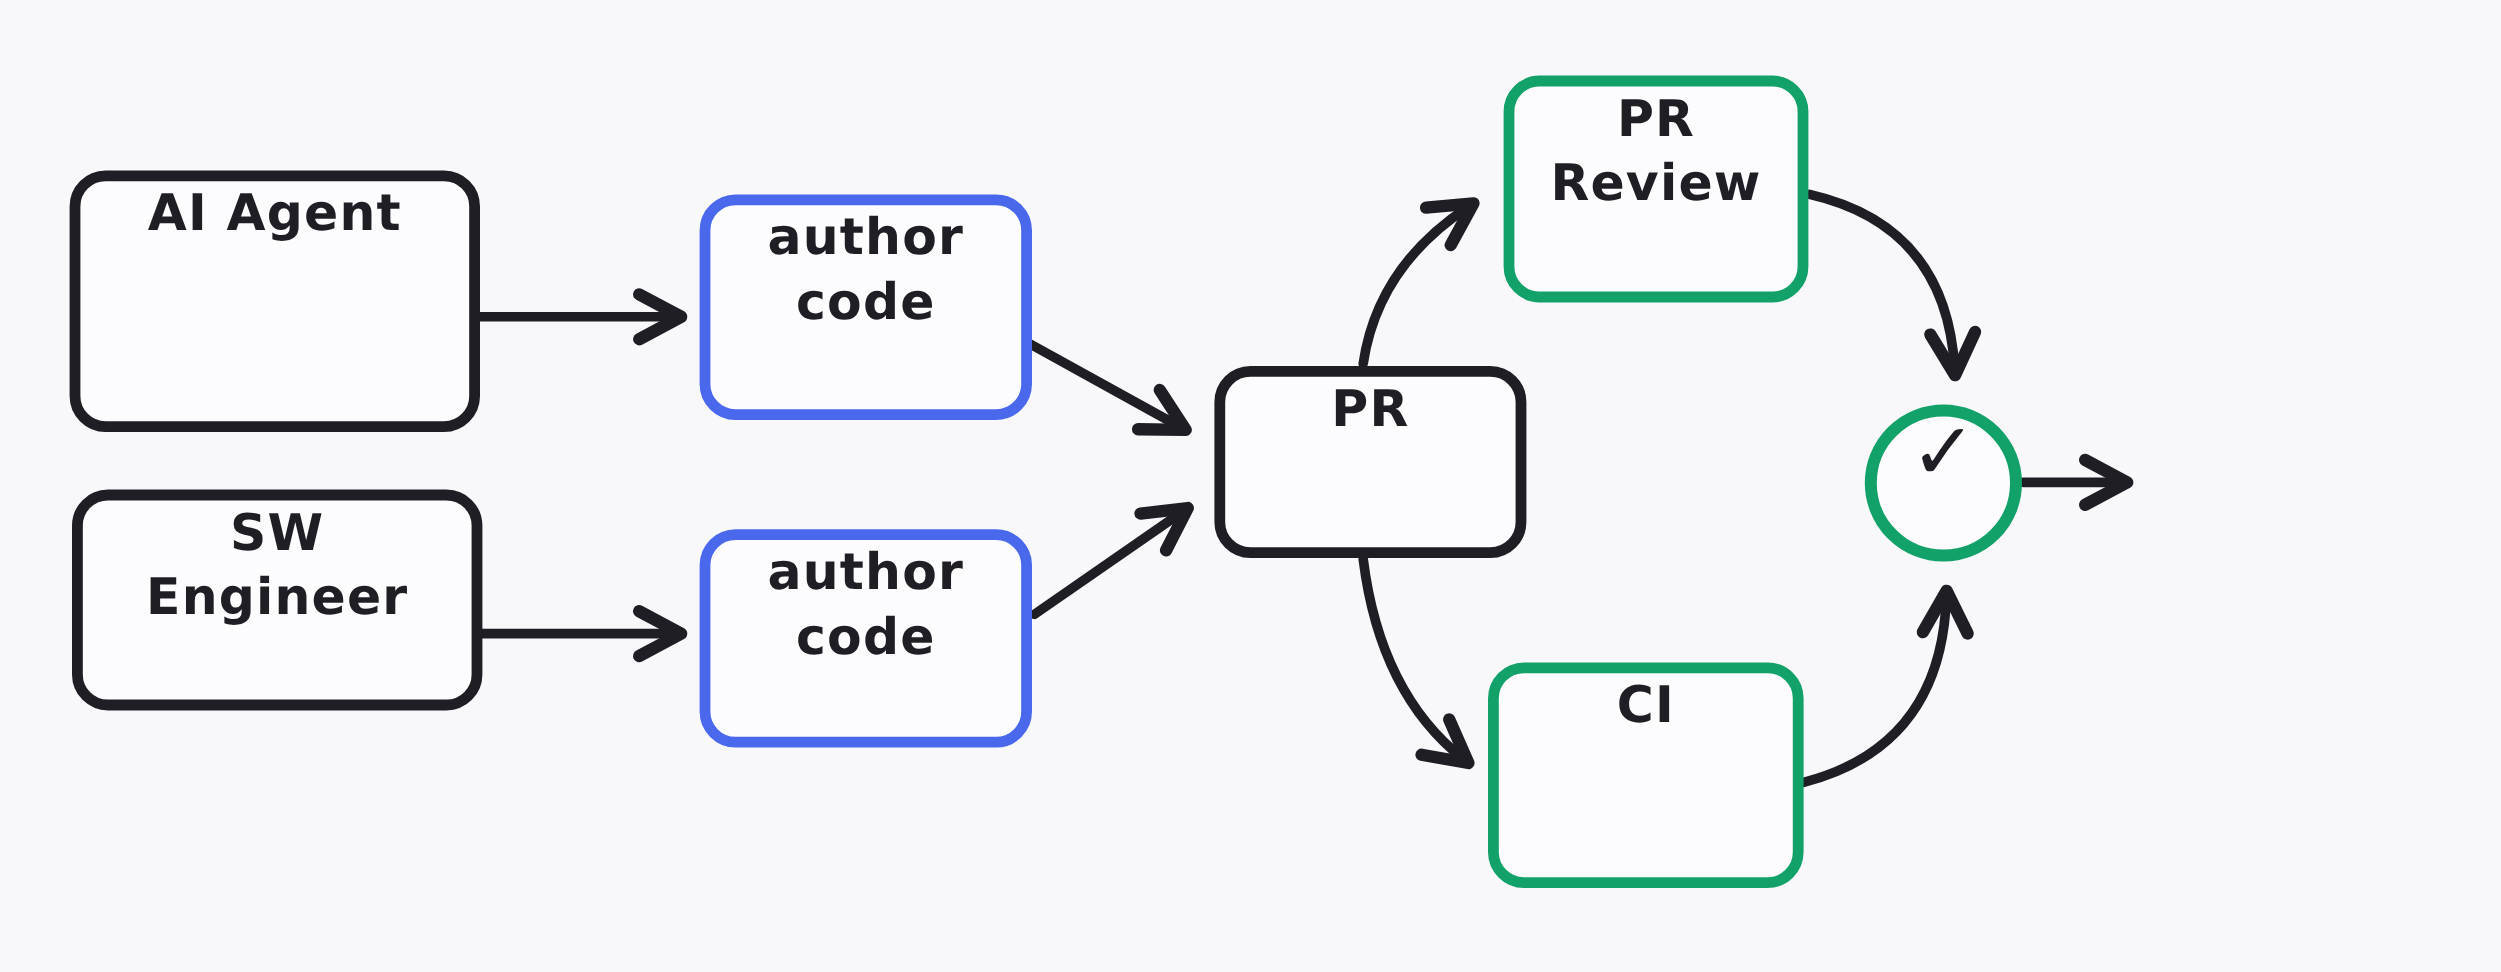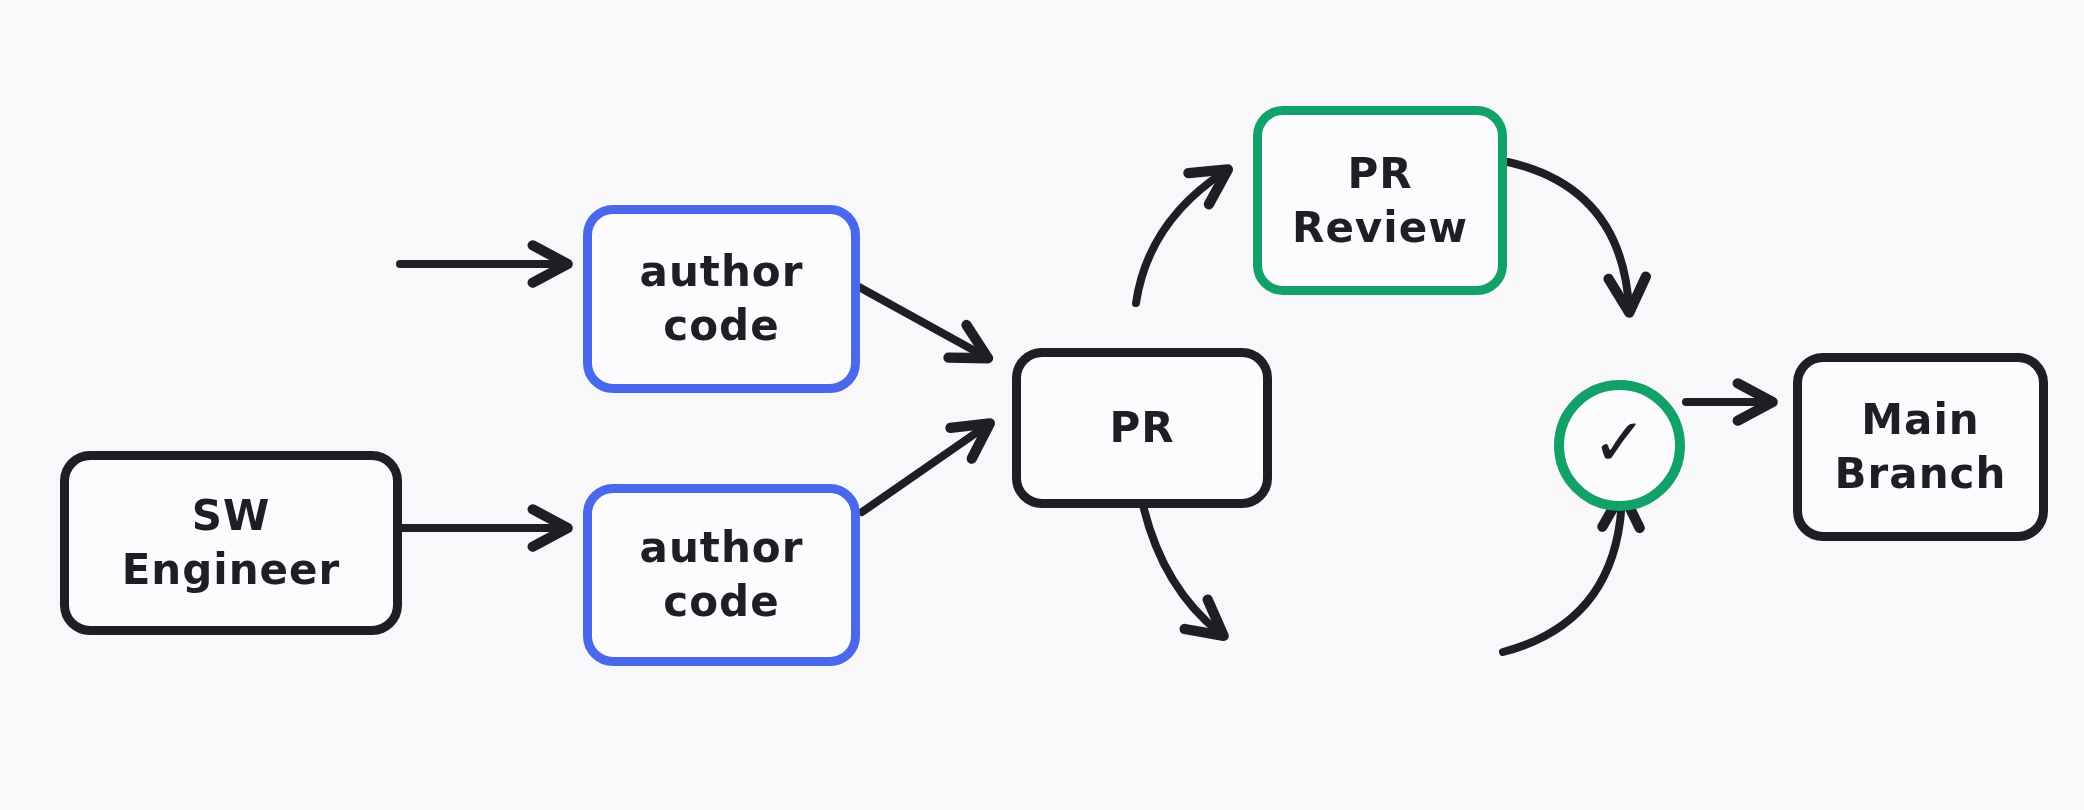--- a/index.html
+++ b/index.html
@@ -19,21 +19,21 @@
     font-family:"DejaVu Sans", sans-serif;
   }
   .edges{position:absolute;inset:0;width:2084px;height:810px;pointer-events:none}
   .edge{fill:none;stroke:var(--stroke-dark);stroke-width:8;stroke-linecap:round;marker-end:url(#ah)}
   .ah{fill:none;stroke:var(--stroke-dark);stroke-width:2.2;stroke-linecap:round;stroke-linejoin:round}
   .node{
     position:absolute;
     border:9px solid var(--stroke-dark);
     border-radius:30px;
     background:var(--box-fill);
-    display:flex;align-items:center;justify-content:center;margin-top:43px;
+    display:flex;align-items:flex-start;justify-content:center;
   }
   .node.blue{border-color:var(--accent-blue)}
   .node.green{border-color:var(--accent-green)}
   .node .label{
     font-size:42px;
     font-weight:700;
     color:var(--stroke-dark);
     text-align:center;
     white-space:pre-line;
     line-height:1.28;
@@ -76,20 +76,23 @@
     <path class="edge" d="M 402 528 L 563 528"></path>
     <path class="edge" d="M 859 287 L 984 356"></path>
     <path class="edge" d="M 862 512 L 986 426"></path>
     <path class="edge" d="M 1136 303 Q 1148 222 1224 172"></path>
     <path class="edge" d="M 1136 466 Q 1150 578 1220 633"></path>
     <path class="edge" d="M 1508 162 Q 1622 188 1629 308"></path>
     <path class="edge" d="M 1503 652 Q 1618 622 1622 497"></path>
     <path class="edge" d="M 1686 402 L 1768 402"></path>
   </svg>
 
+  <div class="node n-ai">
+    <span class="label">AI Agent</span>
+  </div>
 
   <div class="node n-sw">
     <span class="label">SW
 Engineer</span>
   </div>
 
   <div class="node blue n-ac1">
     <span class="label">author
 code</span>
   </div>
@@ -101,23 +104,22 @@
 
   <div class="node n-pr">
     <span class="label">PR</span>
   </div>
 
   <div class="node green n-prr">
     <span class="label">PR
 Review</span>
   </div>
 
+  <div class="node green n-ci">
+    <span class="label">CI</span>
+  </div>
 
   <div class="node n-check">
     <span class="glyph">✓</span>
   </div>
 
-  <div class="node n-main">
-    <span class="label">Main
-Branch</span>
-  </div>
 
 </div>
 
 </body></html>

